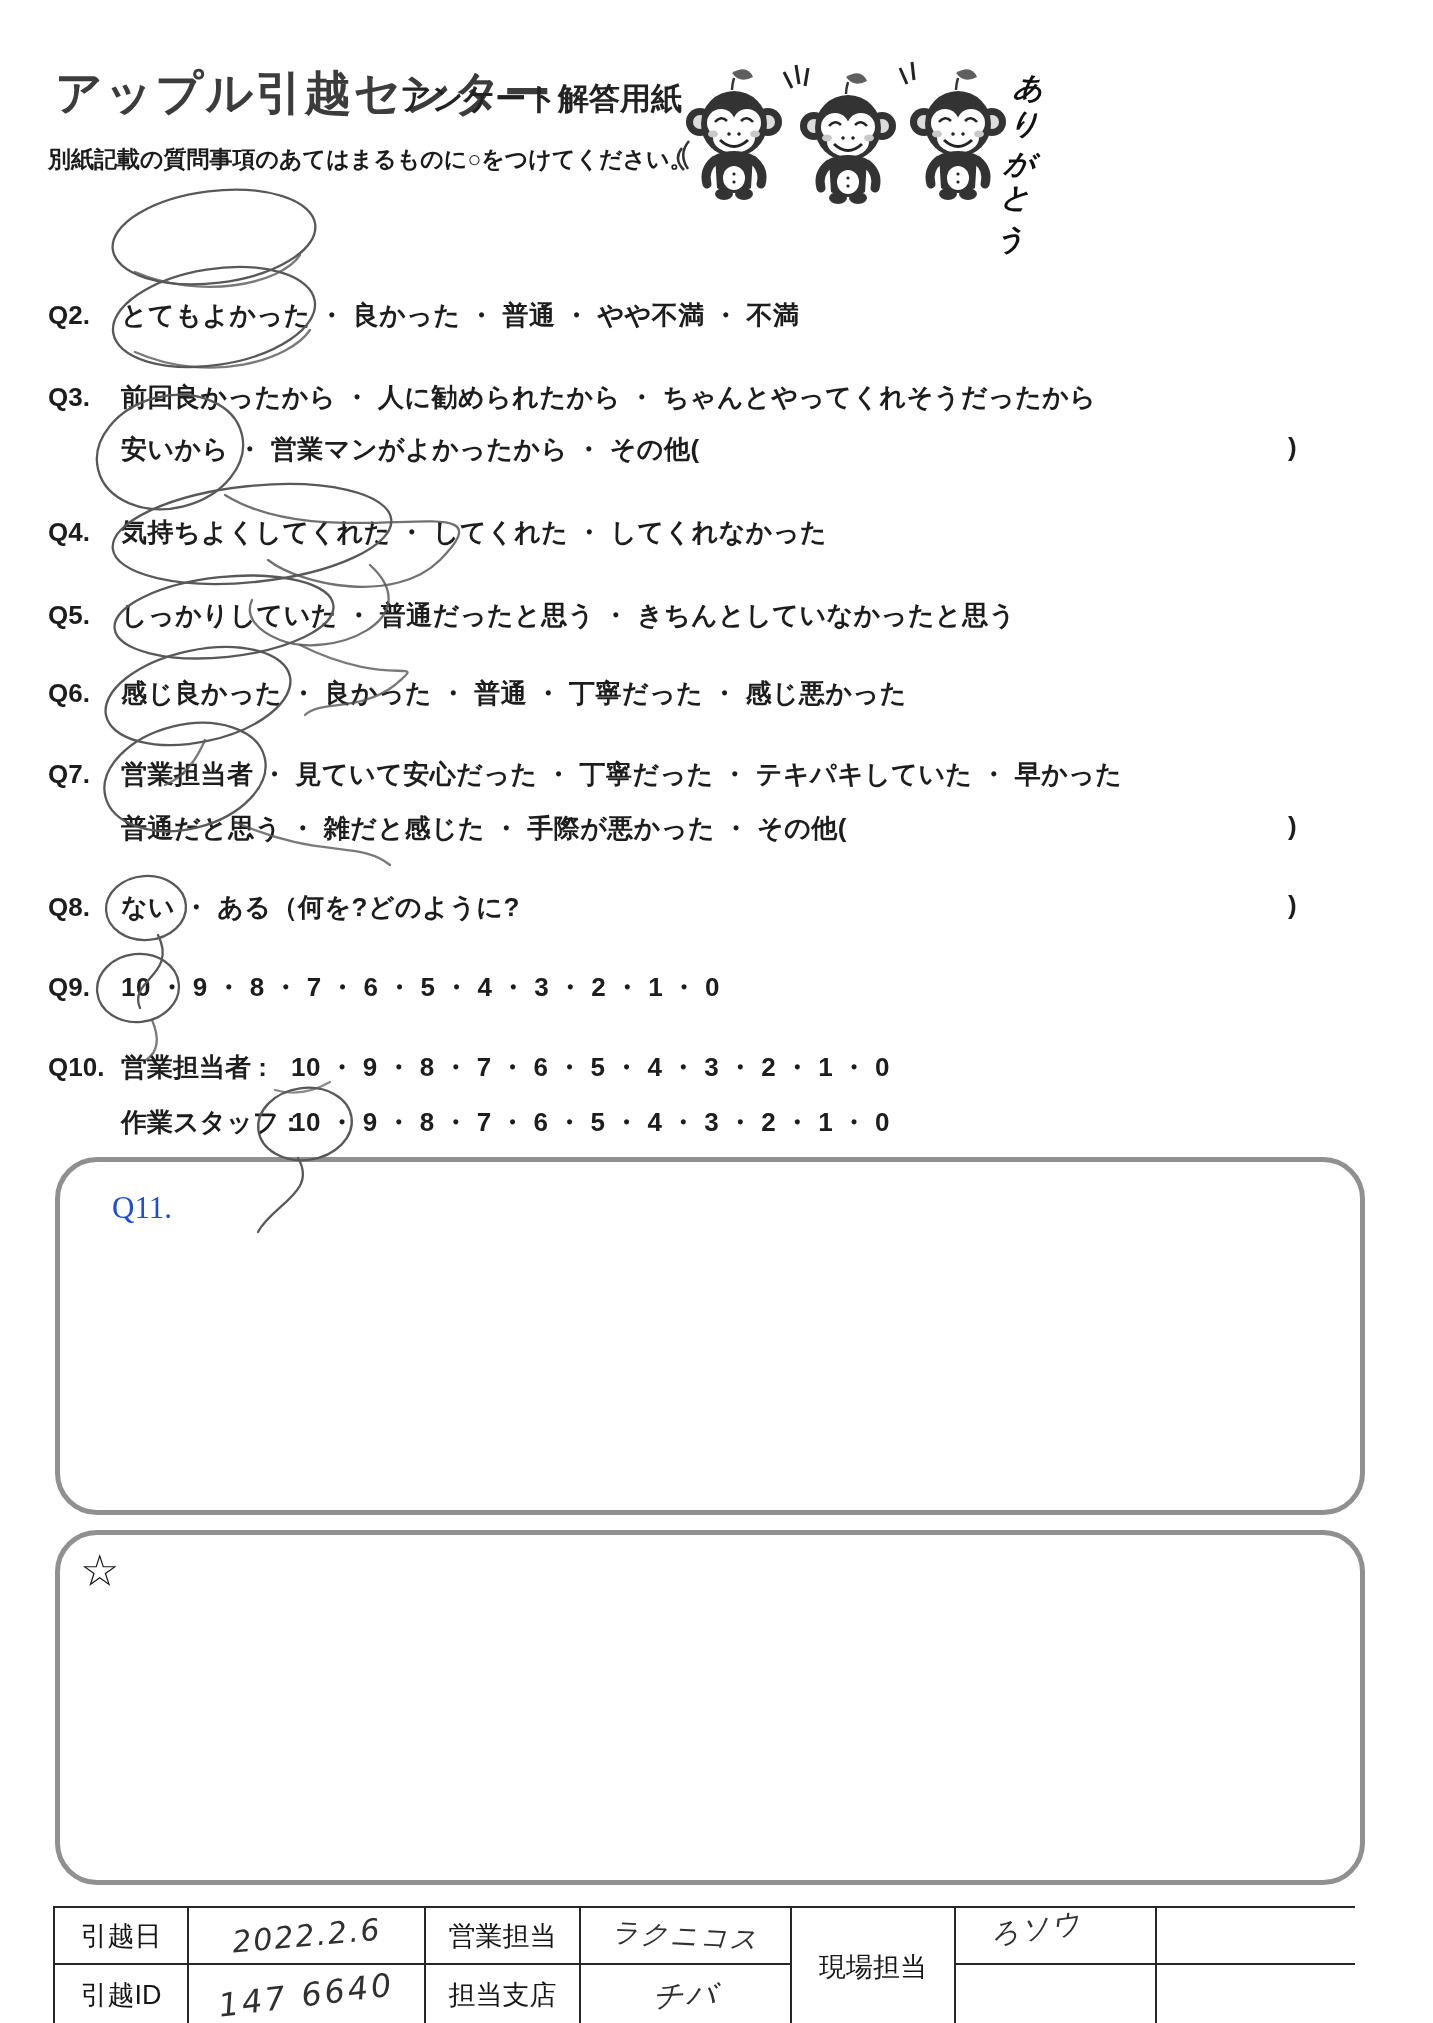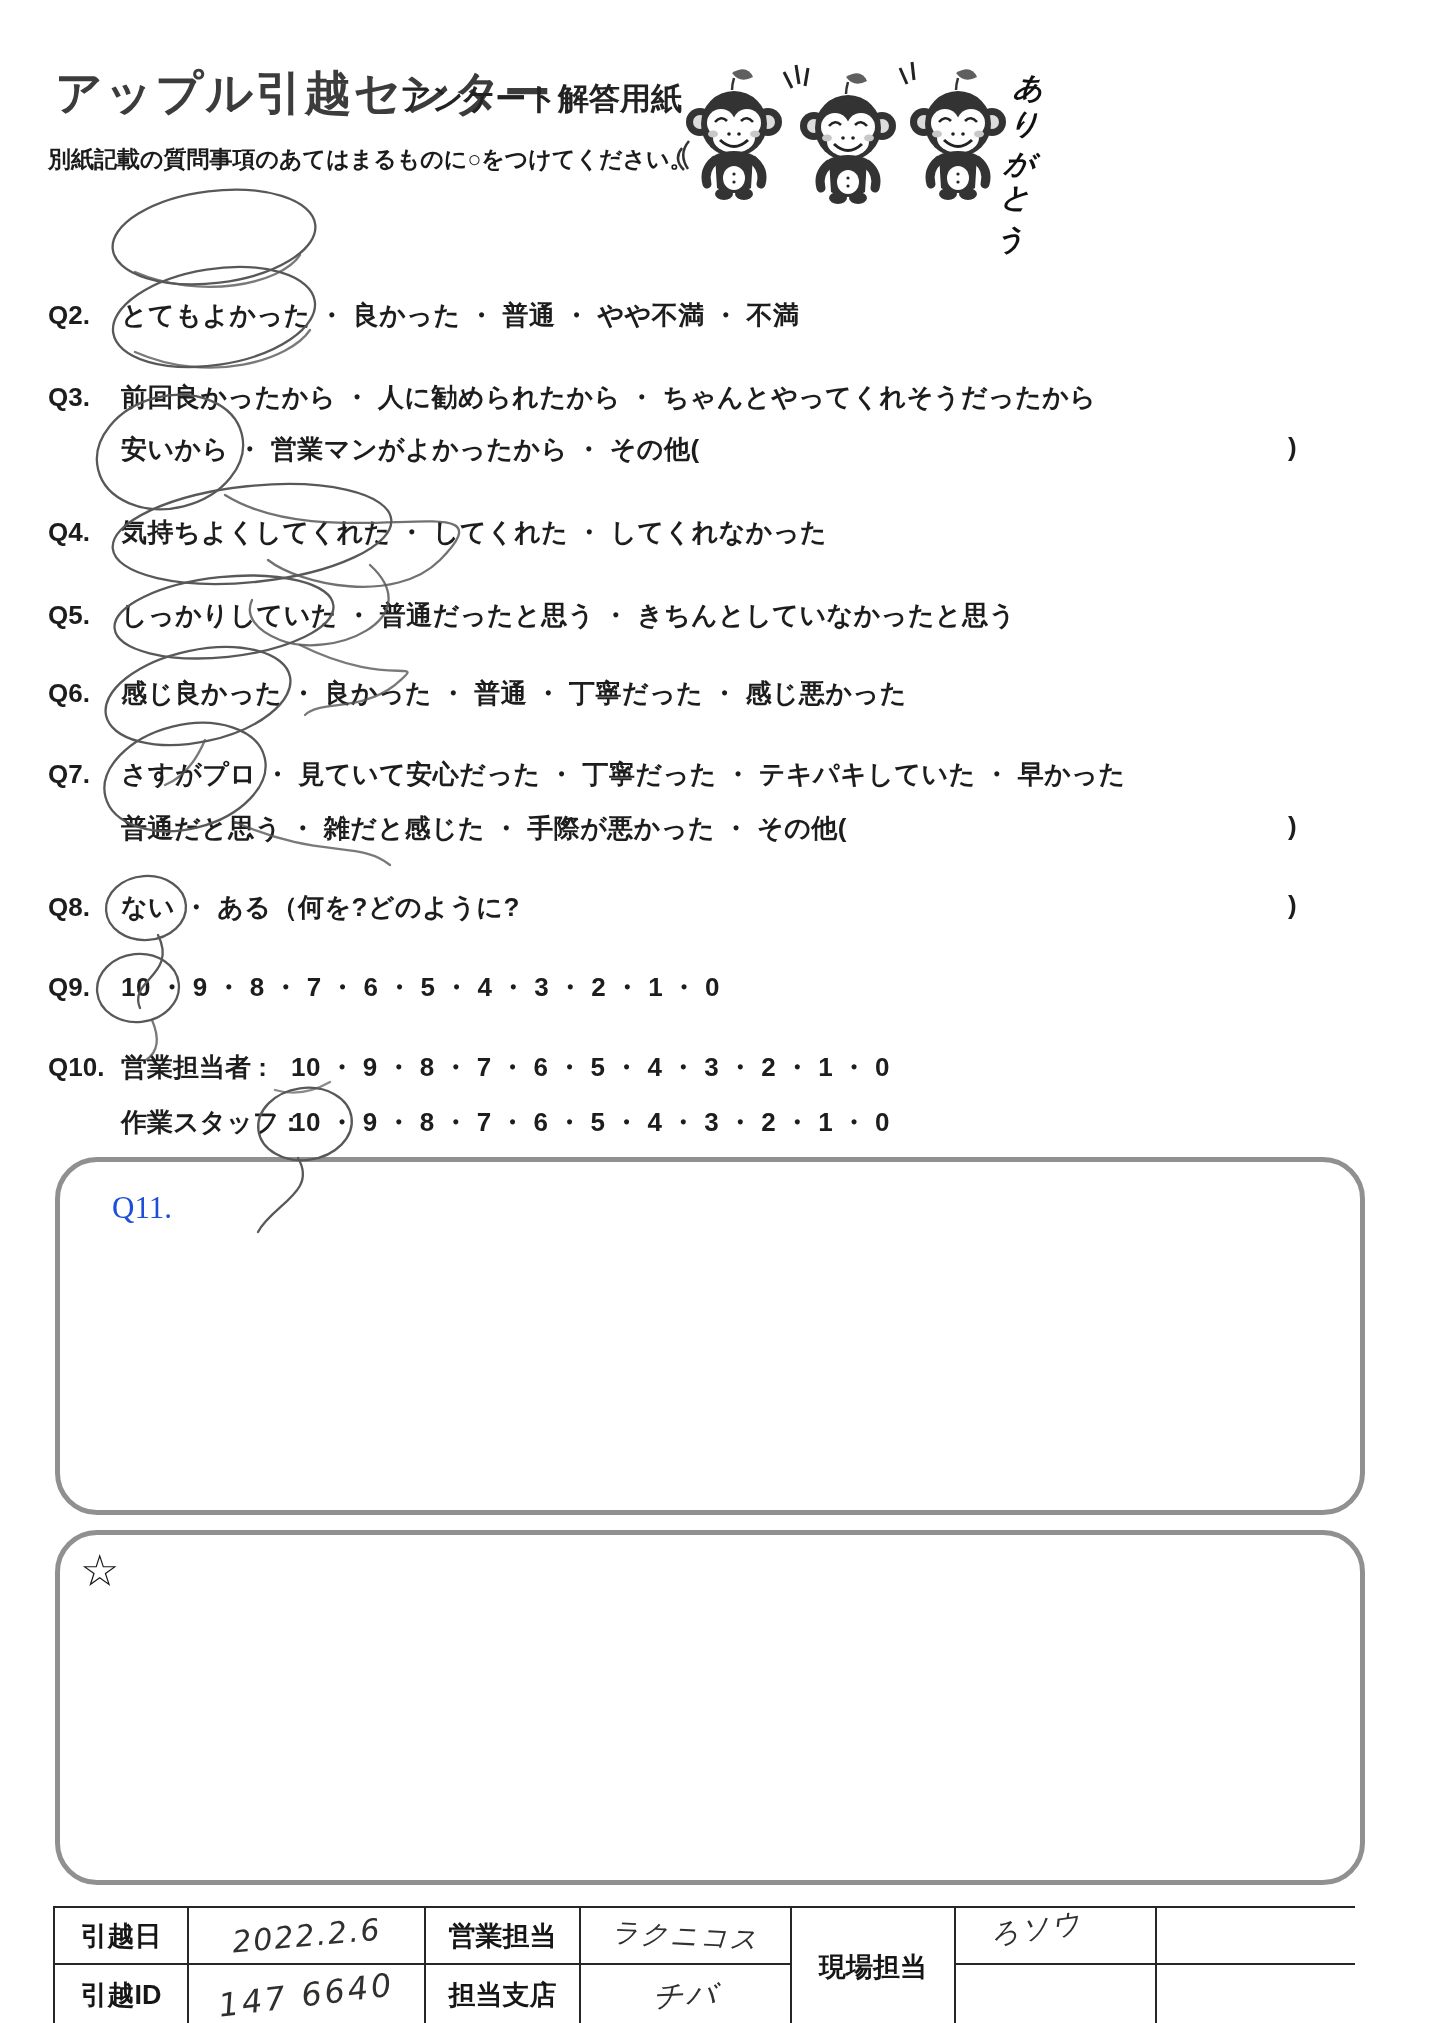--- a/index.html
+++ b/index.html
@@ -26,21 +26,21 @@
   .box-star{top:1530px;height:345px;}
   .q11-label{position:absolute;left:52px;top:28px;font-family:Liberation Serif, serif;
              font-size:31px;color:#1d4ed8;}
   .star-label{position:absolute;left:20px;top:10px;font-size:44px;color:#151515;}
   
   .ftable-wrap{position:absolute;left:53px;top:1906px;width:1302px;height:117px;overflow:hidden;}
   table.ftable{border-collapse:collapse;width:1302px;table-layout:fixed;}
   .ftable td{border:2px solid #262626;padding:0 6px;overflow:hidden;}
   .ftable tr.r1{height:57px;}
   .ftable tr.r2{height:62px;}
-  td.flabel{font-size:27px;font-weight:700;text-align:center;color:#161616;}
+  td.flabel{font-size:27px;font-weight:400;text-align:center;color:#161616;}
   .hand{font-style:italic;color:#30302e;font-family:"DejaVu Sans",sans-serif;}
   td.hv{text-align:center;}
   .hand-date{display:inline-block;font-size:30px;transform:rotate(-5deg);letter-spacing:2px;}
   .hand-id{display:inline-block;font-size:32px;transform:rotate(-7deg);letter-spacing:3px;}
   .hand-sales{display:inline-block;font-size:27px;transform:rotate(3deg);letter-spacing:2px;}
   .hand-branch{display:inline-block;font-size:30px;transform:rotate(-2deg);letter-spacing:2px;}
   td.hv-site{vertical-align:top;text-align:left;padding:2px 0 0 34px;}
   .hand-site{display:inline-block;font-size:28px;transform:rotate(-8deg);letter-spacing:2px;}
   
   .pen-overlay{position:absolute;left:0;top:0;pointer-events:none;}
@@ -113,21 +113,21 @@
   <div class="qline" style="top:515px">
     <span class="qid">Q4.</span><span class="opts">気持ちよくしてくれた ・ してくれた ・ してくれなかった</span>
   </div>
   <div class="qline" style="top:598px">
     <span class="qid">Q5.</span><span class="opts">しっかりしていた ・ 普通だったと思う ・ きちんとしていなかったと思う</span>
   </div>
   <div class="qline" style="top:676px">
     <span class="qid">Q6.</span><span class="opts">感じ良かった ・ 良かった ・ 普通 ・ 丁寧だった ・ 感じ悪かった</span>
   </div>
   <div class="qline" style="top:757px">
-    <span class="qid">Q7.</span><span class="opts">さすがプロ ・ 見ていて安心だった ・ 丁寧だった ・ テキパキしていた ・ 早かった</span>
+    <span class="qid">Q7.</span><span class="opts">営業担当者 ・ 見ていて安心だった ・ 丁寧だった ・ テキパキしていた ・ 早かった</span>
   </div>
   <div class="qline" style="top:811px">
     <span class="qid"></span><span class="opts">普通だと思う ・ 雑だと感じた ・ 手際が悪かった ・ その他(</span>
     <span class="paren">)</span>
   </div>
   <div class="qline" style="top:890px">
     <span class="qid">Q8.</span><span class="opts">ない ・ ある（何を?どのように?</span>
     <span class="paren">)</span>
   </div>
   <div class="qline" style="top:970px">

